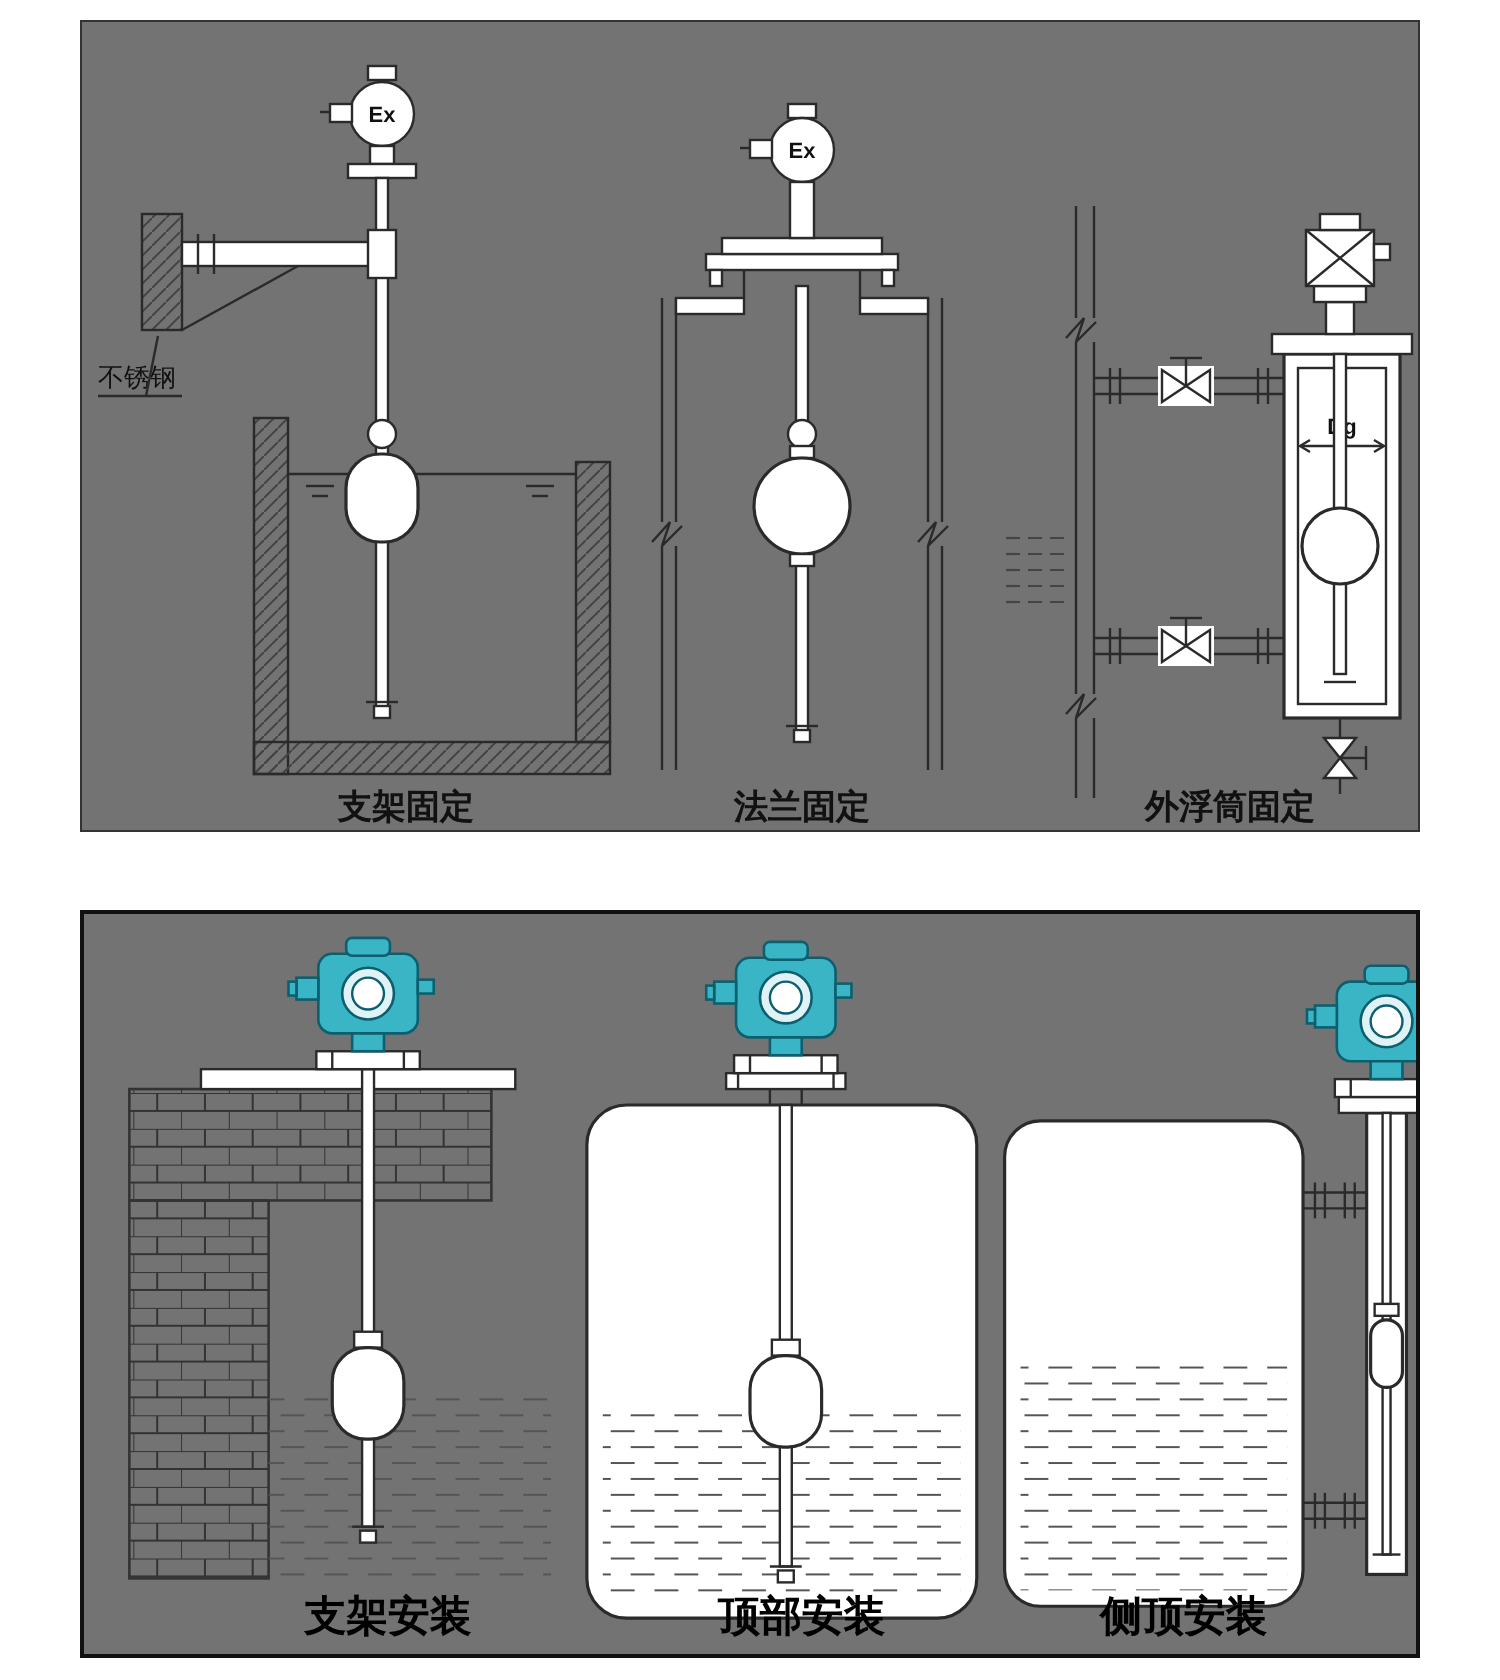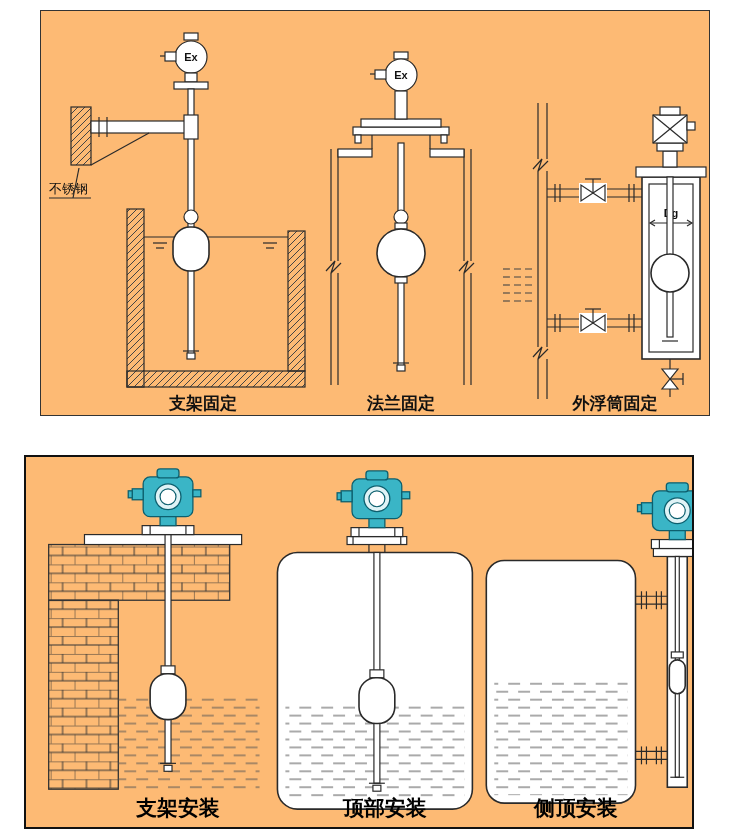--- a/index.html
+++ b/index.html
@@ -1,19 +1,19 @@
 <!DOCTYPE html>
 <html style="--teal: #3ab5c6; --teal-dark: #0c5f6e; --line: #2a2a2a;"><head>
 <meta charset="utf-8">
 <style>
   html,body{margin:0;padding:0;background:#ffffff;}
   body{width:750px;height:840px;position:relative;font-family:"Liberation Sans",sans-serif;}
-  .panel{position:absolute;background:#fdba74;}
+  .panel{position:absolute;background:#737373;}
   #top-panel{left:40px;top:10px;width:668px;height:404px;border:1px solid #333;}
-  #bottom-panel{left:24px;top:455px;width:666px;height:370px;border:2px solid #111;}
+  #bottom-panel{left:40px;top:455px;width:666px;height:370px;border:2px solid #111;}
   svg{display:block;}
   .ln{stroke:var(--line,#2a2a2a);fill:none;stroke-width:1.2;}
   .fw{fill:#ffffff;stroke:var(--line,#2a2a2a);stroke-width:1.2;}
   .fw2{fill:#ffffff;stroke:var(--line,#2a2a2a);stroke-width:1.6;}
   .hatch{fill:url(#hatchT);stroke:var(--line,#2a2a2a);stroke-width:1.2;}
   .brick{fill:url(#brickB);stroke:#333;stroke-width:1.3;}
   .water{fill:url(#waterB);stroke:none;}
   .dash{stroke:#444;stroke-width:1.1;fill:none;stroke-dasharray:7 4;}
   .teal{fill:var(--teal,#3ab5c6);stroke:var(--teal-dark,#0c5f6e);stroke-width:1.3;}
   .disp-o{fill:#dff3f6;stroke:var(--teal-dark,#0c5f6e);stroke-width:1.3;}

